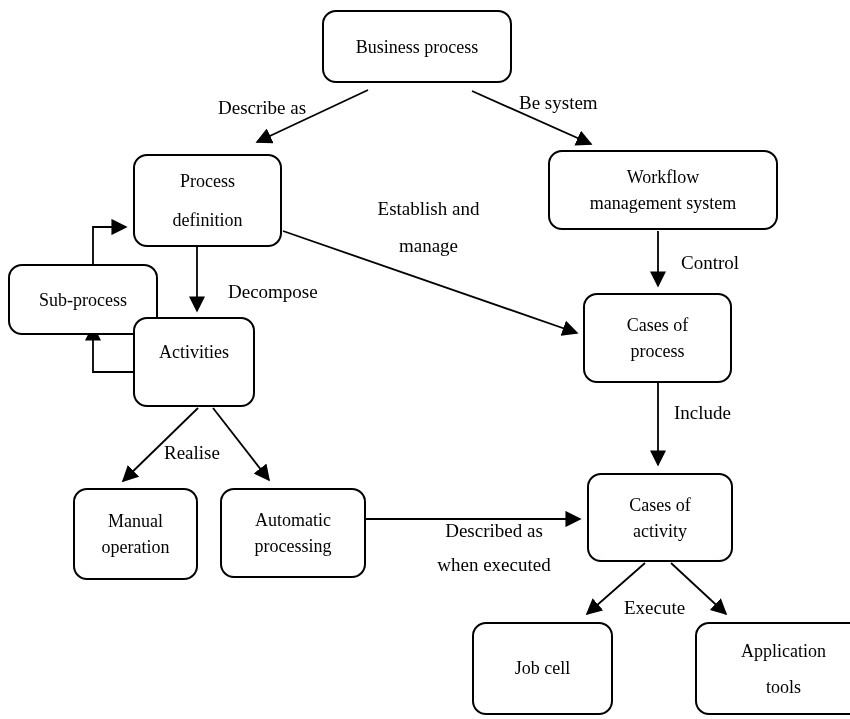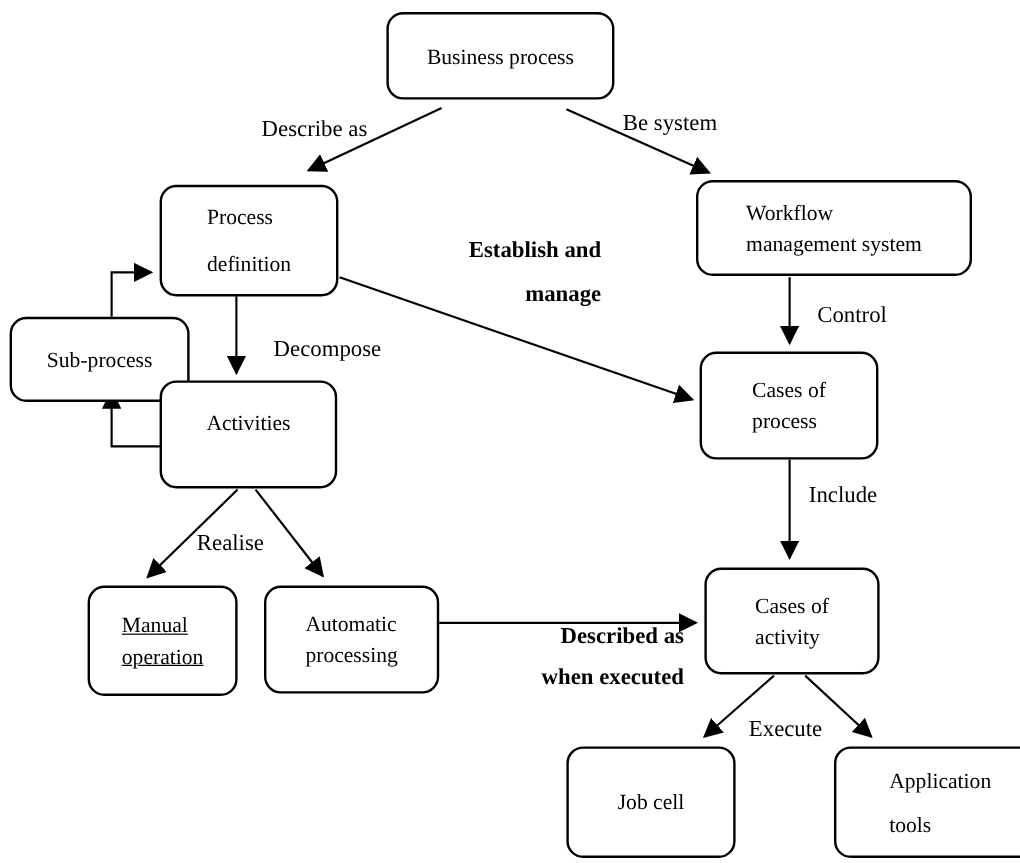--- a/index.html
+++ b/index.html
@@ -25,47 +25,46 @@
   }
   .node {
     position: absolute;
     box-sizing: border-box;
     background: #ffffff;
     border: 2px solid #000000;
     border-radius: 14px;
     display: flex;
     align-items: center;
     justify-content: center;
-    text-align: left;
+    text-align: center;
     font-size: 18px;
     line-height: 26px;
     white-space: pre-line;
   }
   .n-business-process      { left: 322px; top: 10px;  width: 190px; height: 73px; }
   .n-process-definition    { left: 133px; top: 154px; width: 149px; height: 93px; line-height: 39px; }
-  .n-workflow              { left: 548px; top: 150px; width: 230px; height: 80px; margin-left: 32px; }
+  .n-workflow              { left: 548px; top: 150px; width: 230px; height: 80px; }
   .n-sub-process           { left: 8px;   top: 264px; width: 150px; height: 71px; }
-  .n-activities            { left: 133px; top: 317px; width: 148px; height: 90px; padding-bottom: 20px; }
+  .n-activities            { left: 133px; top: 317px; width: 122px; height: 90px; padding-bottom: 20px; }
   .n-cases-of-process      { left: 583px; top: 293px; width: 149px; height: 90px; }
-  .n-manual-operation      { left: 73px;  top: 488px; width: 125px; height: 92px; text-decoration: underline; }
+  .n-manual-operation      { left: 73px;  top: 488px; width: 125px; height: 92px; }
   .n-automatic-processing  { left: 220px; top: 488px; width: 146px; height: 90px; }
   .n-cases-of-activity     { left: 587px; top: 473px; width: 146px; height: 89px; }
   .n-job-cell              { left: 472px; top: 622px; width: 141px; height: 93px; padding-bottom: 2px; }
   .n-application-tools     { left: 695px; top: 622px; width: 177px; height: 93px; line-height: 36px; }
 
   .elabel {
     position: absolute;
     font-size: 19px;
     line-height: 22px;
     white-space: nowrap;
   }
   .elabel.multi {
     white-space: pre-line;
-    text-align: right;
-    font-weight: bold;
+    text-align: center;
   }
   .l-describe-as  { left: 218px; top: 97px; }
   .l-be-managed   { left: 519px; top: 92px; }
   .l-decompose    { left: 228px; top: 281px; }
   .l-establish    { left: 356px; top: 190px; width: 145px; line-height: 37px; }
   .l-control      { left: 681px; top: 252px; }
   .l-include      { left: 674px; top: 402px; }
   .l-realise      { left: 164px; top: 442px; }
   .l-described-as { left: 418px; top: 487px; width: 152px; line-height: 34px; margin-top: 27px; }
   .l-execute      { left: 624px; top: 597px; }

